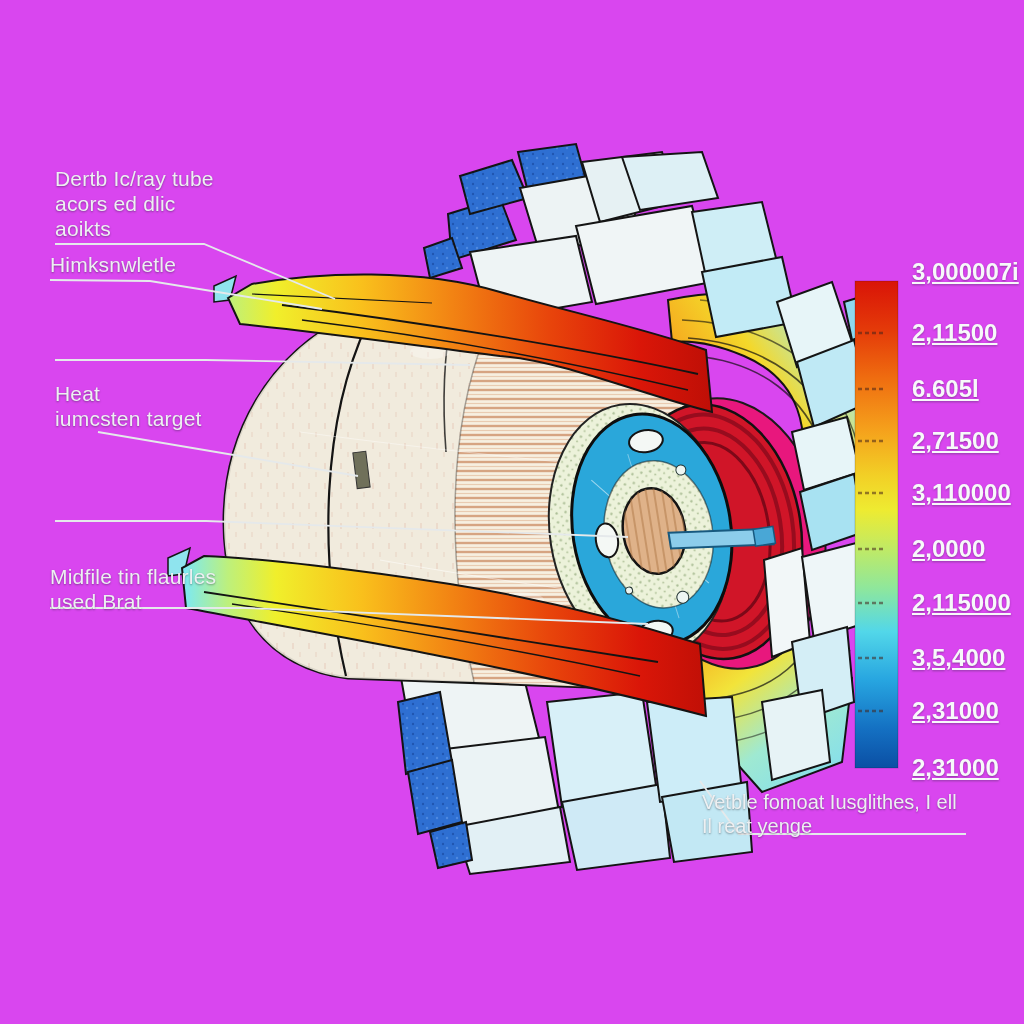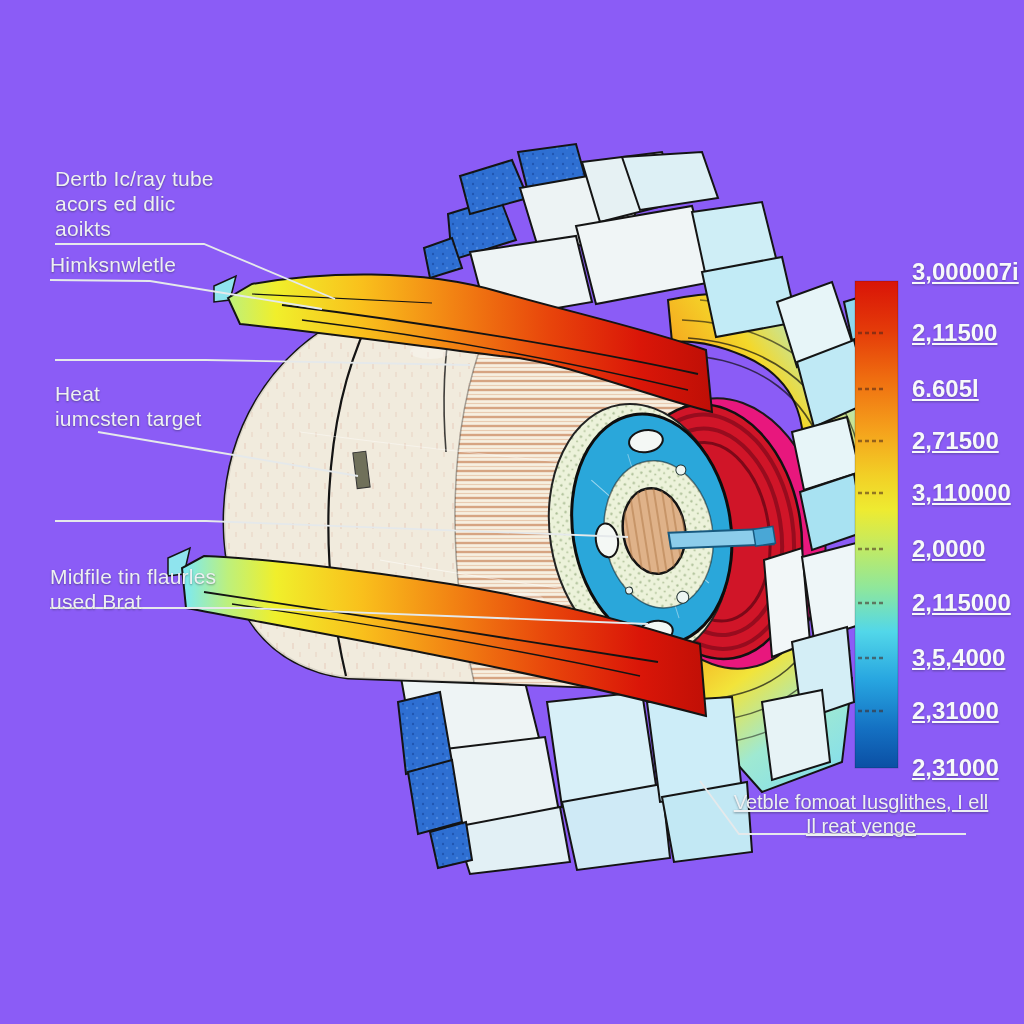--- a/index.html
+++ b/index.html
@@ -1,36 +1,35 @@
 <!DOCTYPE html>
 <html><head>
 <meta charset="utf-8">
 <style>
   html,body{margin:0;padding:0;}
   #stage{
     position:relative;width:1024px;height:1024px;overflow:hidden;
-    background:#8b5cf6;
+    background:#d946ef;
     font-family:"Liberation Sans",sans-serif;
   }
   #art{position:absolute;left:0;top:0;}
   .lbl{
     position:absolute;left:55px;color:#edf0f2;
     font:21px/25px "Liberation Sans",sans-serif;letter-spacing:.2px;
     text-shadow:0 1px 2px rgba(30,35,45,.45);white-space:nowrap;
   }
   .cbv{
     position:absolute;left:912px;color:#f7f9fa;
     font:bold 24px/28px "Liberation Sans",sans-serif;
     text-shadow:0 1px 2px rgba(30,35,45,.4);white-space:nowrap;text-decoration:underline;
   }
   .note{
-    position:absolute;left:702px;top:792px;width:318px;text-align:center;
+    position:absolute;left:702px;top:792px;width:318px;text-align:left;
     color:#edf0f2;font:20px/21px "Liberation Sans",sans-serif;
     text-shadow:0 1px 2px rgba(30,35,45,.45);
-    text-decoration:underline;
   }
   .note .cap{margin-top:3px;}
 </style>
 </head>
 <body>
 
 <div id="stage">
 
 <svg id="art" width="1024" height="1024" viewBox="0 0 1024 1024">
   <defs>

